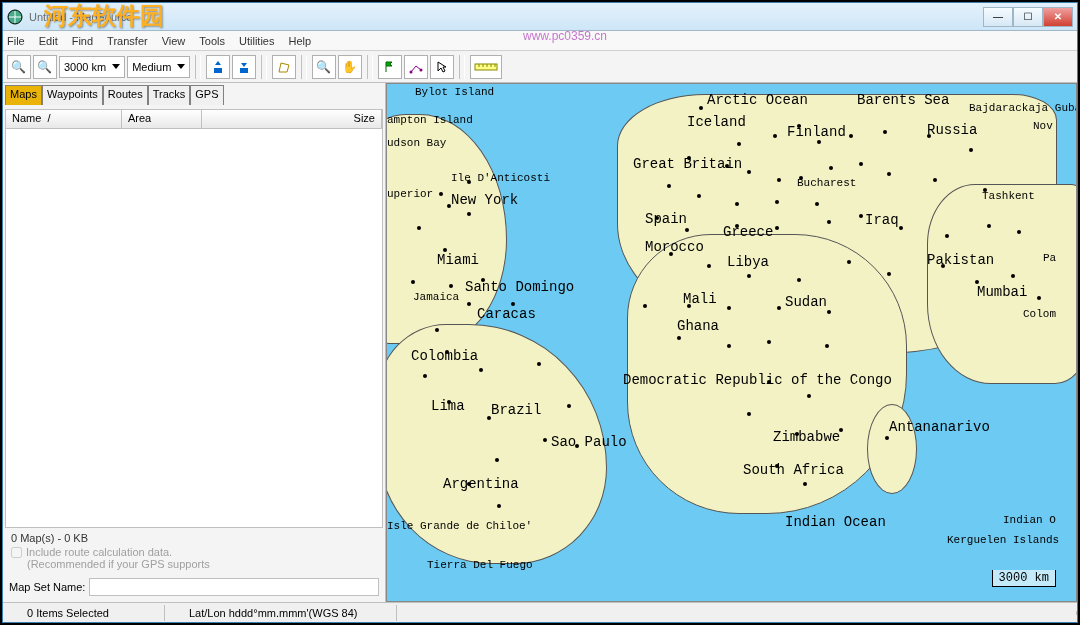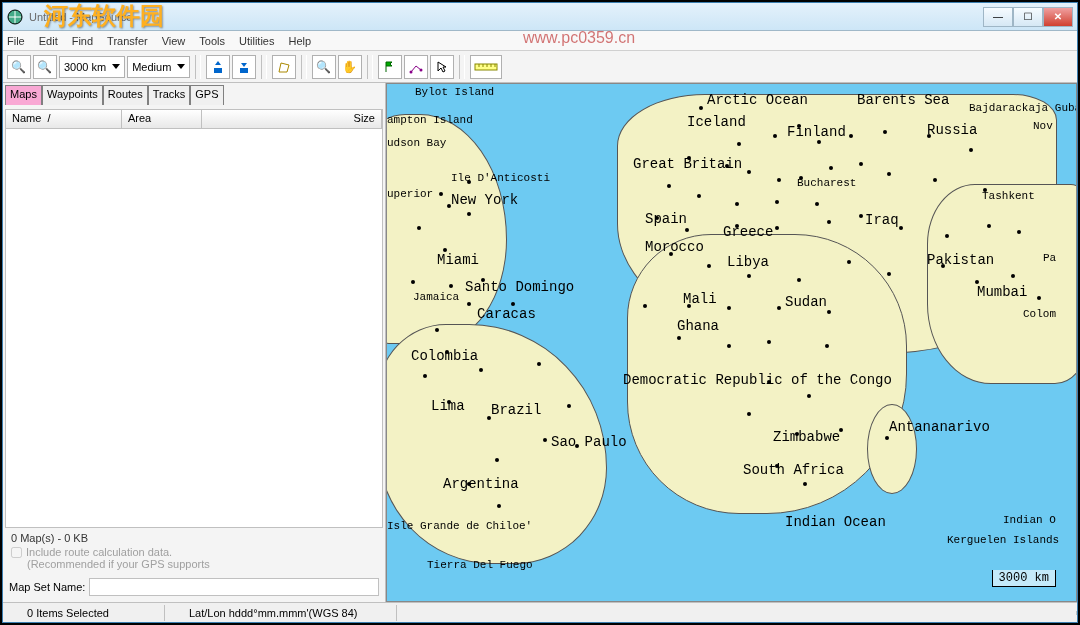--- a/index.html
+++ b/index.html
@@ -15,38 +15,38 @@
 .menubar span { color: #333; cursor: default; }
 .toolbar { height: 32px; background: #f4f4f4; border-bottom: 1px solid #c0c0c0; display: flex; align-items: center; padding: 2px 4px; gap: 2px; }
 .tbtn { width: 24px; height: 24px; border: 1px solid #b0b0b0; background: #fff; display: flex; align-items: center; justify-content: center; font-size: 12px; }
 .tsel { height: 22px; border: 1px solid #b0b0b0; background: #fff; display: flex; align-items: center; padding: 0 4px; font-family: "Courier New", monospace; font-size: 11px; }
 .tsel .arrow { margin-left: 6px; border-left: 4px solid transparent; border-right: 4px solid transparent; border-top: 5px solid #000; }
 .tsep { width: 6px; height: 24px; border-left: 1px solid #c0c0c0; border-right: 1px solid #fff; margin: 0 3px; }
 .content { flex: 1; display: flex; overflow: hidden; }
 .leftpanel { width: 383px; border-right: 1px solid #c0c0c0; background: #f4f4f4; display: flex; flex-direction: column; padding: 2px; }
 .tabs { display: flex; height: 20px; font-family: "Courier New", monospace; font-size: 11px; }
 .tab { padding: 2px 4px; border: 1px solid #808080; background: #f0f0f0; border-bottom: none; }
-.tab.active { background: #f9a8d4; }
+.tab.active { background: #eab308; }
 .columns { height: 20px; background: linear-gradient(#fff,#e8e8e8); border: 1px solid #c0c0c0; display: flex; margin-top: 4px; font-family: "Courier New", monospace; font-size: 11px; }
 .col { padding: 2px 6px; border-right: 1px solid #c0c0c0; }
 .listarea { flex: 1; background: #fff; border: 1px solid #c0c0c0; border-top: none; }
 .panelfoot { padding: 4px 6px; font-family: "Courier New", monospace; font-size: 11px; color: #333; }
 .panelfoot .chk { display: flex; align-items: center; gap: 4px; color: #a0a0a0; margin-top: 2px; }
 .panelfoot input[type=checkbox] { width: 11px; height: 11px; }
 .setname { display: flex; align-items: center; gap: 4px; padding: 4px; font-family: "Courier New", monospace; font-size: 11px; }
 .setname input { flex: 1; border: 1px solid #c0c0c0; height: 18px; }
 .maparea { flex: 1; position: relative; background: #6dcaf2; overflow: hidden; border: 1px solid #888; }
 .land { position: absolute; background: #f3f2c5; border: 1px solid #555; }
 .city { position: absolute; width: 4px; height: 4px; background: #000; border-radius: 50%; }
 .maplabel { position: absolute; font-family: "SimSun","Courier New",monospace; font-size: 14px; color: #000; white-space: nowrap; }
 .maplabel.small { font-size: 11px; }
 .scalebar { position: absolute; right: 20px; bottom: 14px; background: rgba(255,255,255,0.6); padding: 1px 6px; border: 1px solid #000; border-top: none; font-family: "Courier New", monospace; font-size: 12px; }
 .statusbar { height: 20px; background: #f0f0f0; border-top: 1px solid #c0c0c0; display: flex; align-items: center; font-family: "Courier New", monospace; font-size: 11px; }
 .statuscell { padding: 2px 24px; border-right: 1px solid #c0c0c0; }
-.watermark { position: absolute; top: 26px; left: 520px; color: #b91c1c; font-size: 16px; opacity: 0.6; }
+.watermark { position: absolute; top: 26px; left: 520px; color: #a21caf; font-size: 12px; opacity: 0.6; }
 .logo { position: absolute; top: 0; left: 0; color: #ffb020; font-size: 24px; font-weight: bold; font-family: "Microsoft YaHei", sans-serif; text-shadow: 1px 1px 2px rgba(0,0,0,0.4); z-index: 100; padding-left: 44px; }
 </style>
 </head>
 <body>
 
 <div class="logo">河东软件园</div>
 
 <div class="window">
   <div class="titlebar">
     <svg class="icon" viewBox="0 0 16 16">

